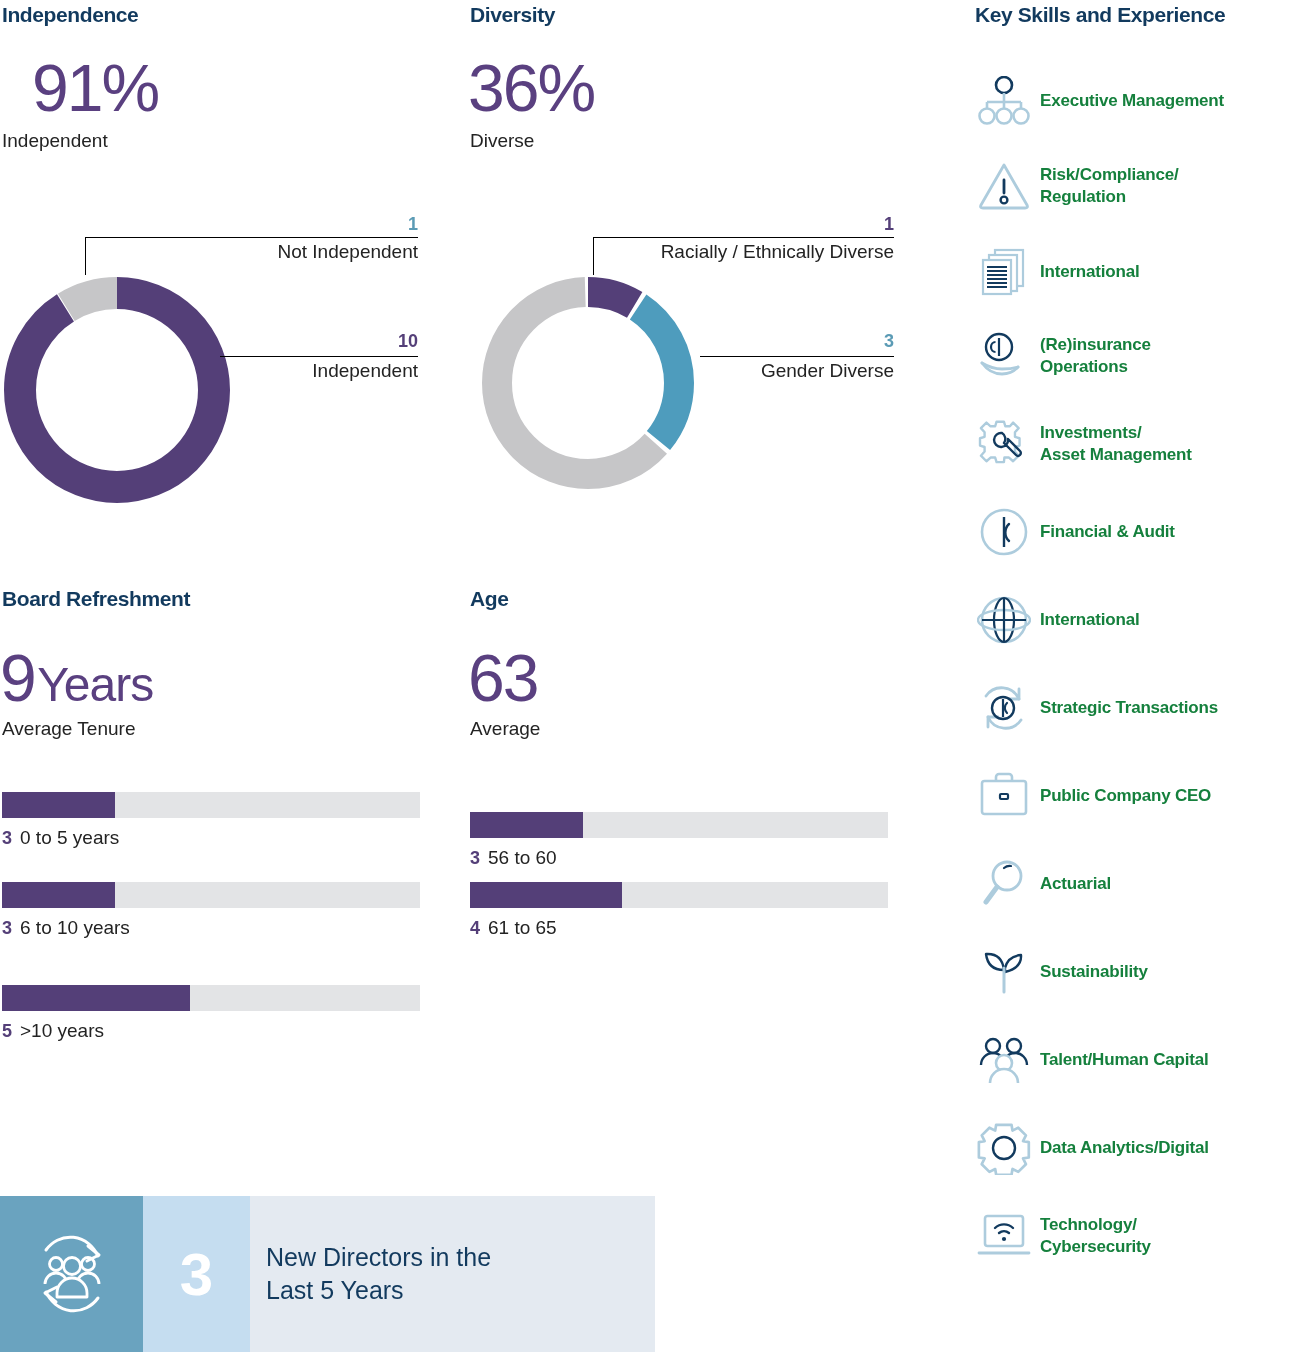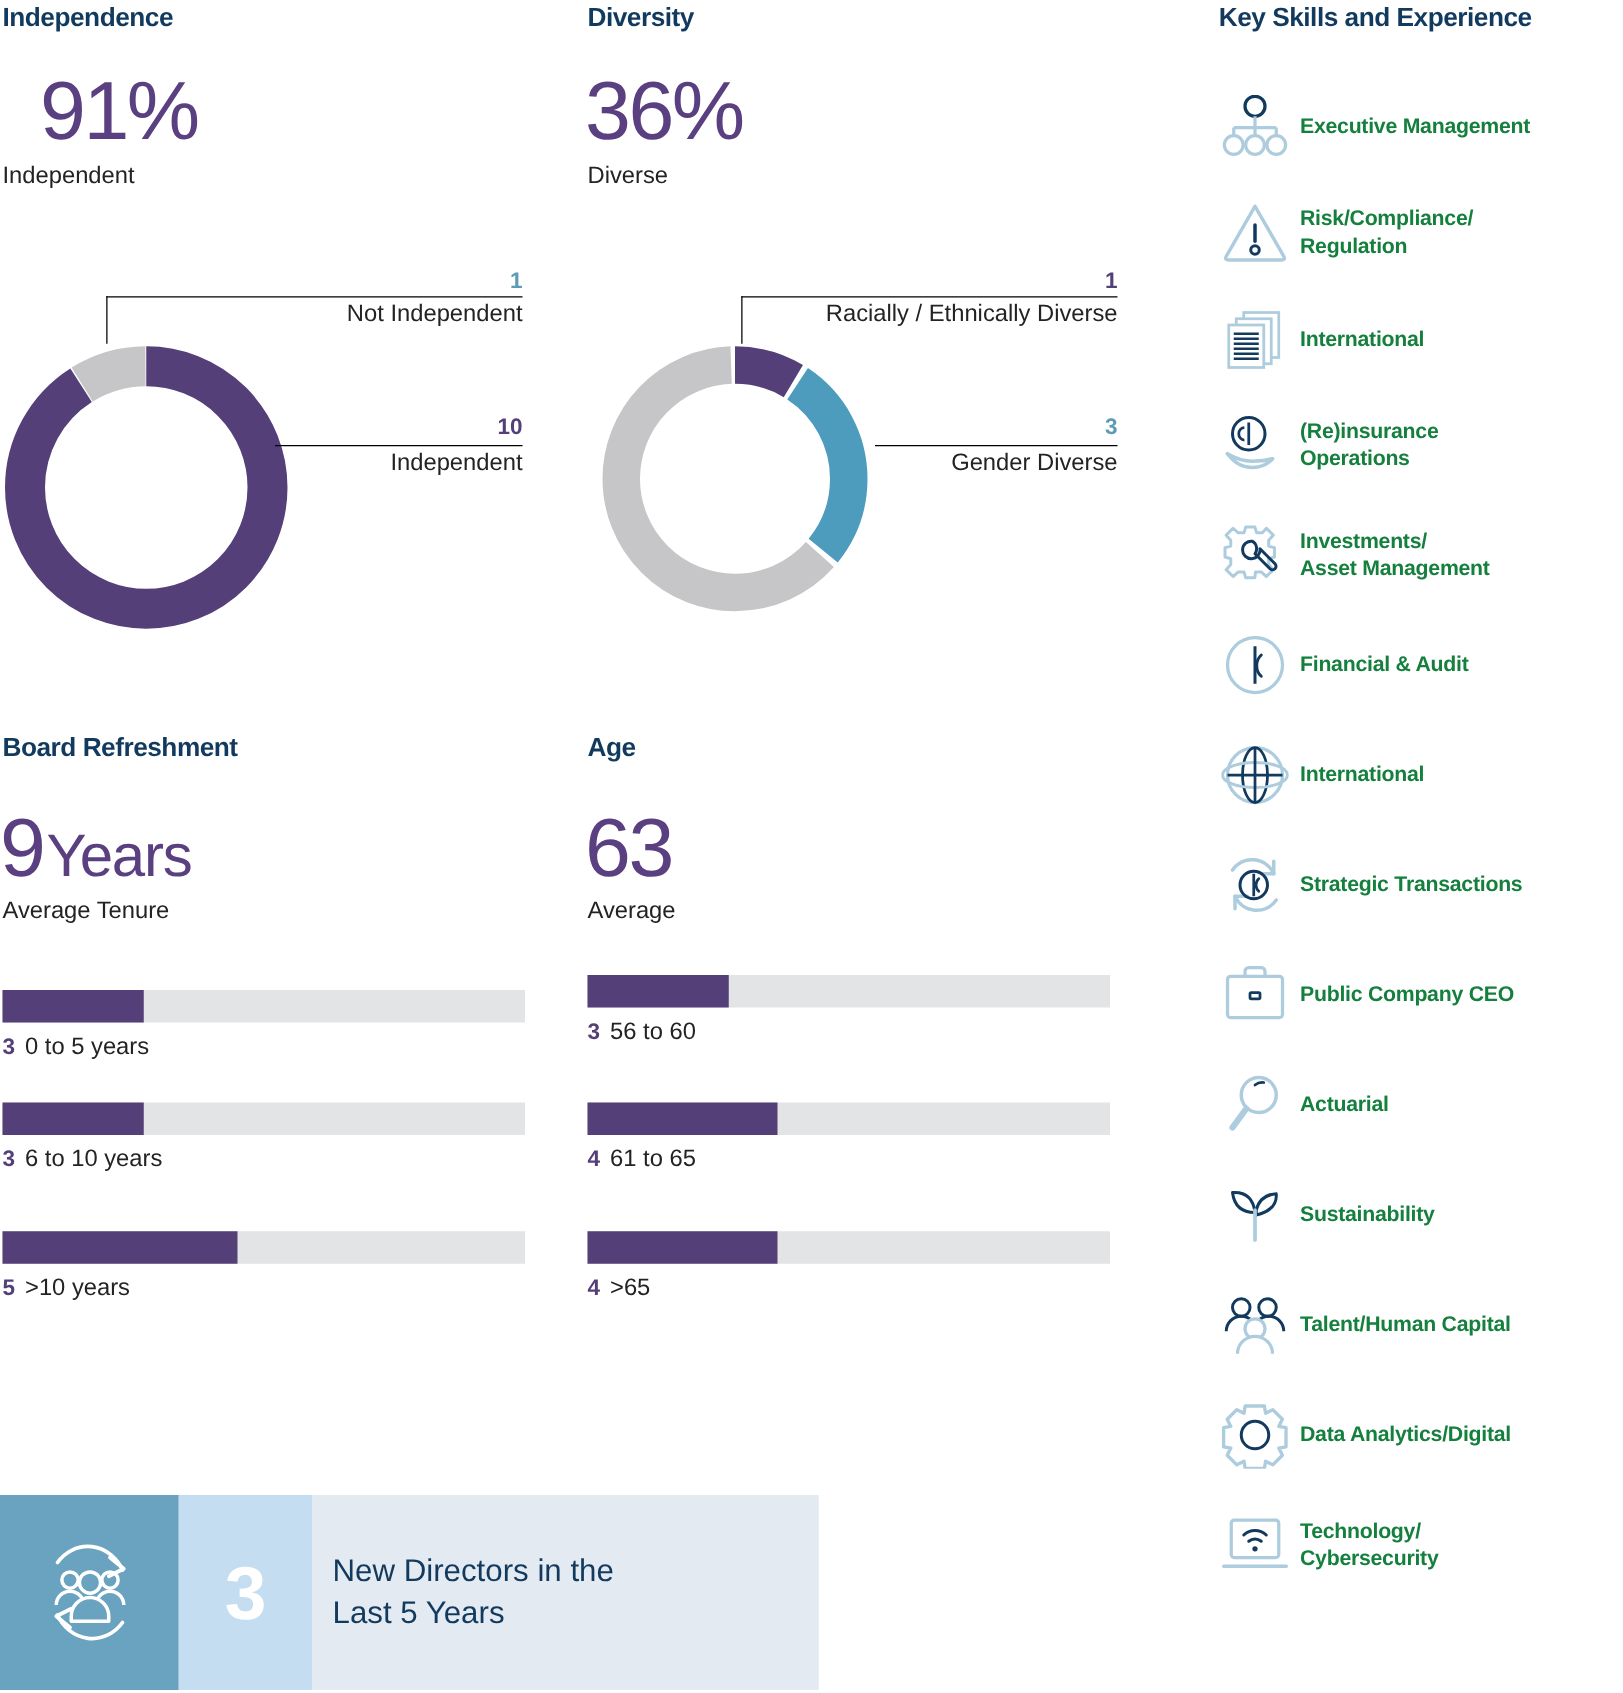--- a/index.html
+++ b/index.html
@@ -205,46 +205,38 @@
     </div>
   </div>
 
   <div class="sec-title" style="left:470px; top:587px;">Age</div>
 
   <div class="bigstat" style="left:468px; top:640px;">
     <span class="num">63</span>
   </div>
   <div class="statsub" style="left:470px; top:718px;">Average</div>
 
-  <div class="barrow" style="left:470px; top:780px;">
+  <div class="barrow" style="left:470px; top:812px;">
     <div class="bartrack">
       <div class="barfill" style="width:113px;"></div>
     </div>
     <div class="barlabel">
       <span class="bnum">3</span><span>56 to 60</span>
     </div>
   </div>
 
   <div class="barrow" style="left:470px; top:882px;">
     <div class="bartrack">
       <div class="barfill" style="width:152px;"></div>
     </div>
     <div class="barlabel">
       <span class="bnum">4</span><span>61 to 65</span>
     </div>
   </div>
 
-  <div class="barrow" style="left:470px; top:985px;">
-    <div class="bartrack">
-      <div class="barfill" style="width:152px;"></div>
-    </div>
-    <div class="barlabel">
-      <span class="bnum">4</span><span>&gt;65</span>
-    </div>
-  </div>
 
   <div class="sec-title" style="left:975px; top:3px;">Key Skills and Experience</div>
 
   <div class="skills-col" style="top:62px;">
 
     <div class="skill" style="height:78px;">
       <div class="skill-icon">
         <svg width="56" height="50" viewBox="0 0 56 50">
           <circle cx="28" cy="9" r="8" fill="none" stroke="#123a5e" stroke-width="2.6"></circle>
           <path d="M28 17 v9 M11 26 h34 M11 26 v7 M28 26 v7 M45 26 v7" fill="none" stroke="#adccdd" stroke-width="2.6"></path>

